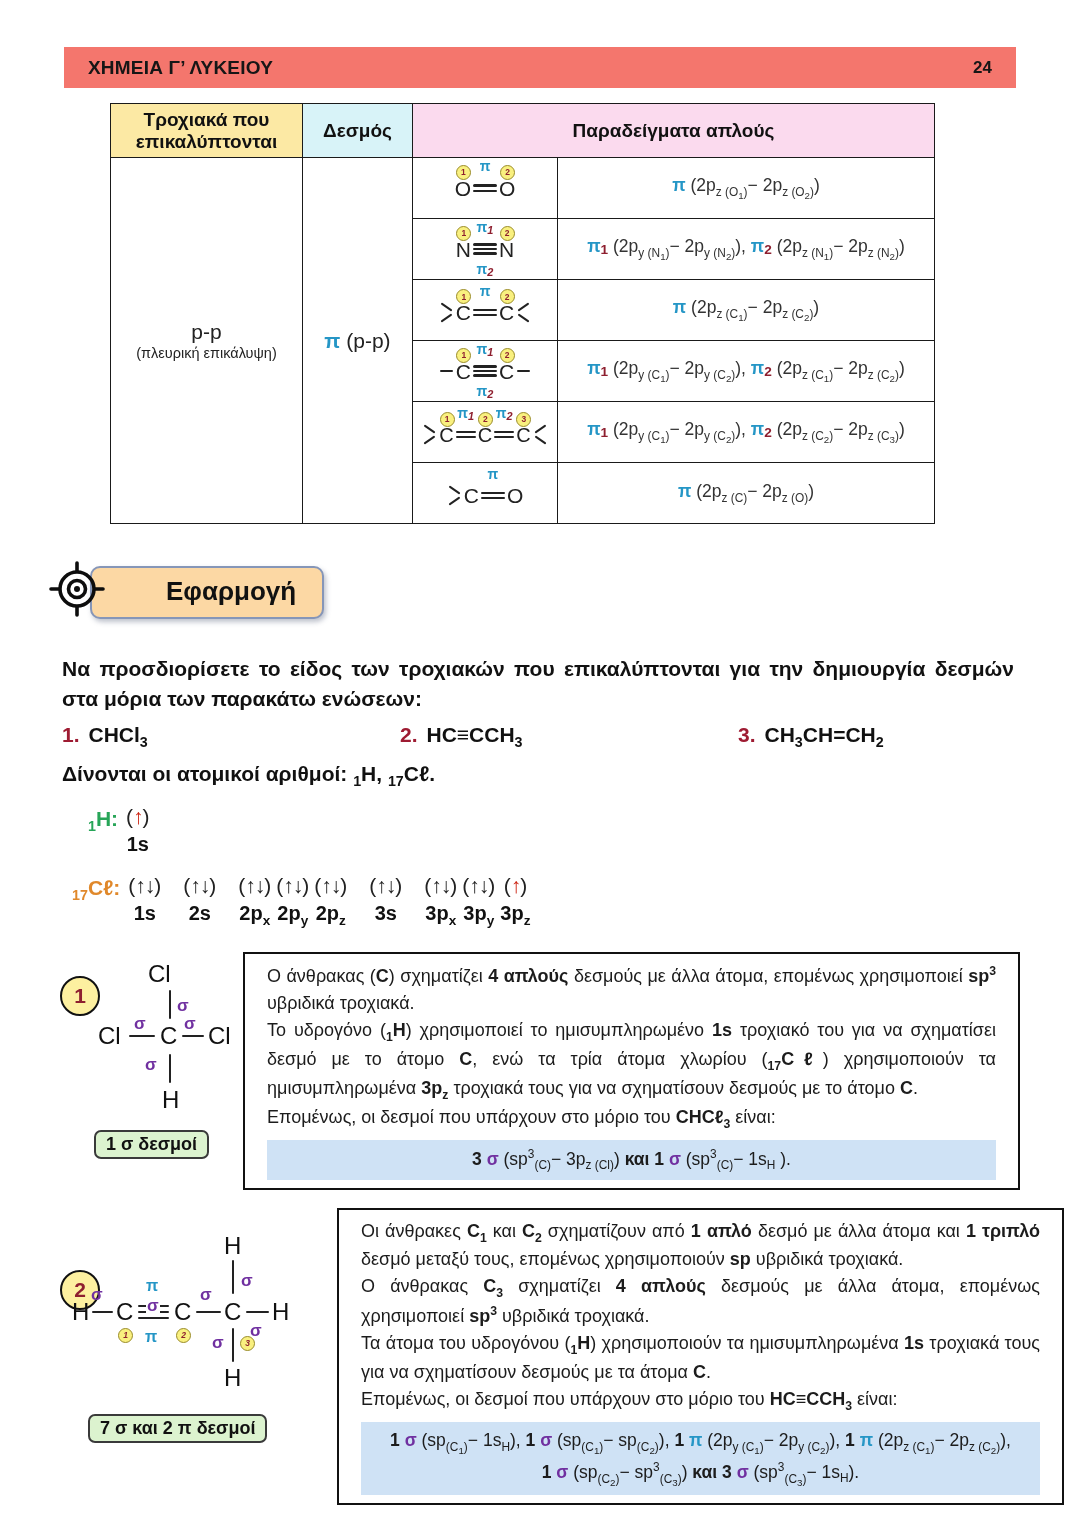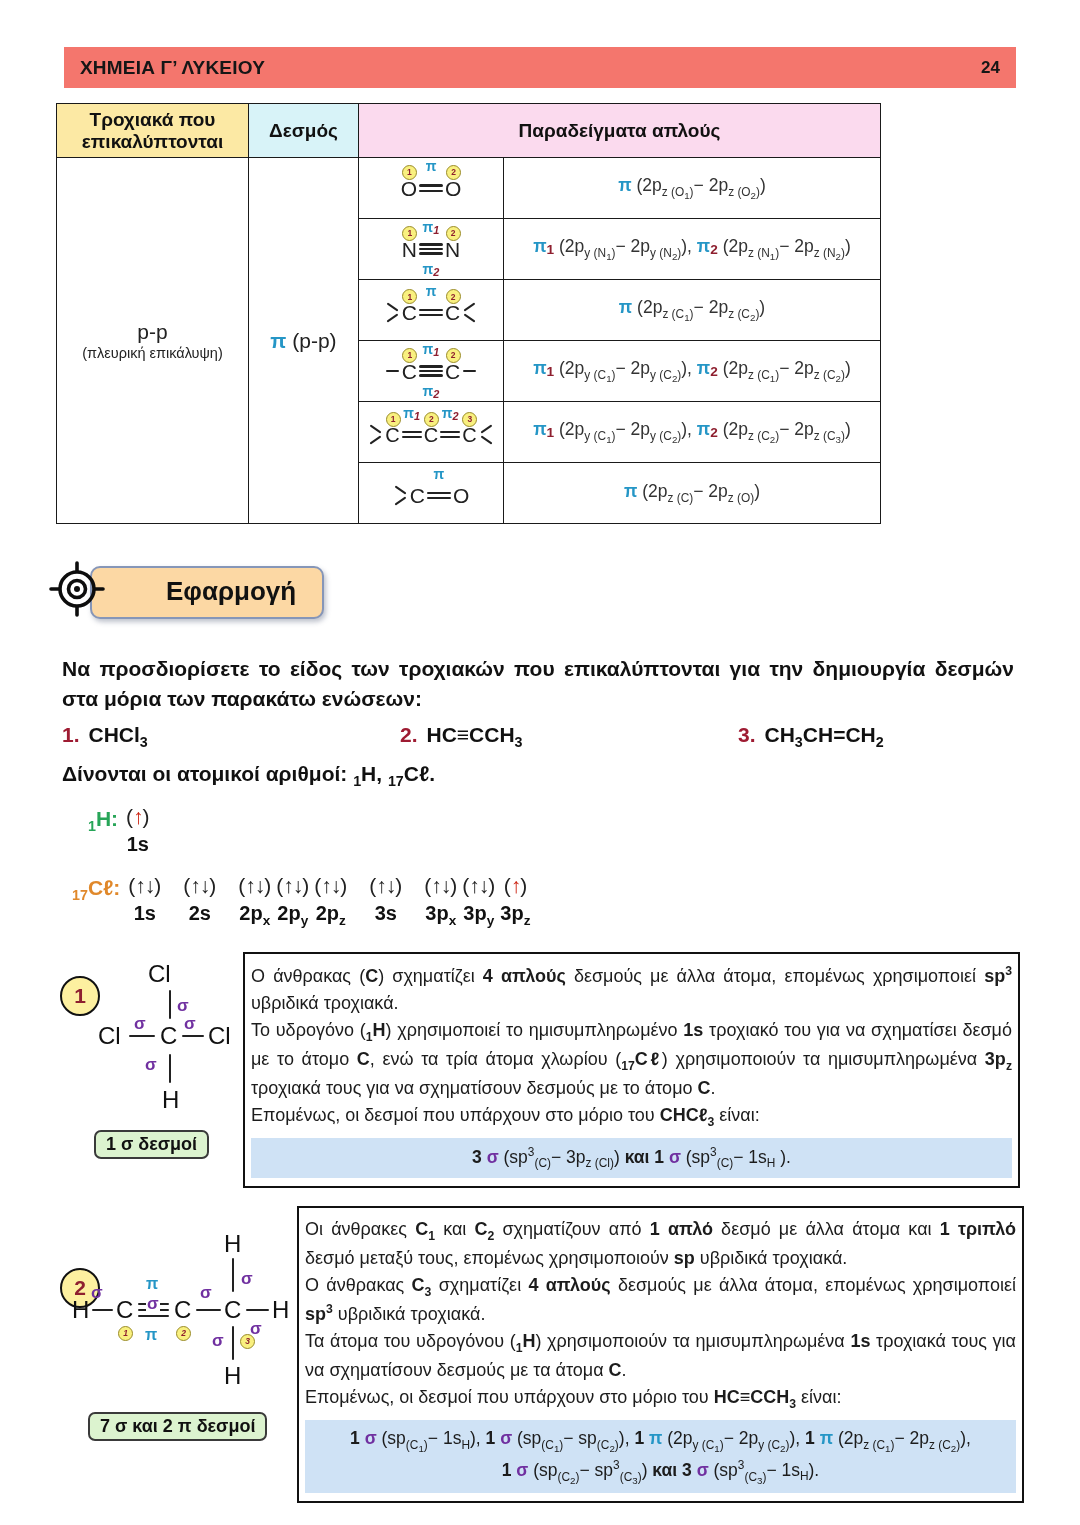--- a/index.html
+++ b/index.html
@@ -1,26 +1,26 @@
 <!DOCTYPE html>
 <html><head>
 <meta charset="utf-8">
 <style>
   html,body{margin:0;padding:0;background:#fff;}
   .page{position:relative;width:1080px;height:1525px;background:#fff;overflow:hidden;
         font-family:"Liberation Sans",sans-serif;color:#111;}
 
   
   .topbar{margin:47px 64px 15px 64px;height:41px;background:#f4766d;
-          display:flex;align-items:center;justify-content:space-between;padding:0 16px;box-sizing:border-box;}
+          display:flex;align-items:center;justify-content:space-between;padding:0 24px;box-sizing:border-box;}
   .topbar .ttl{font-size:19px;font-weight:600;color:#161616;letter-spacing:.2px;}
   .topbar .pg{font-size:17px;font-weight:600;color:#161616;}
 
   
-  table.ptable{border-collapse:collapse;margin:13px 0 0 56px;table-layout:fixed;width:824px;}
+  table.ptable{border-collapse:collapse;margin:13px 0 0 110px;table-layout:fixed;width:824px;}
   .ptable th,.ptable td{border:1.6px solid #1a1a1a;text-align:center;vertical-align:middle;padding:2px;}
   .ptable tr.hd{height:54px;}
   .ptable tr.bd{height:61px;}
   th.c1{background:#fce9a4;font-size:19px;font-weight:700;}
   th.c2{background:#d8f3f8;font-size:19px;font-weight:700;}
   th.c3{background:#fbdaee;font-size:19px;font-weight:700;}
   td.orbcell{font-size:21px;color:#222;}
   td.orbcell .sub{font-size:14.5px;display:block;margin-top:1px;color:#222;}
   td.bondcell{font-size:21px;color:#222;}
   td.fcell{font-size:17.5px;color:#333;font-weight:400;}
@@ -80,23 +80,23 @@
   
   .exrow{display:flex;align-items:flex-start;}
   .exrow1{margin:24px 0 0 58px;} .exrow2{margin:18px 0 0 58px;}
   .exleft{position:relative;}
   .exleft1{width:185px;height:220px;} .exleft2{width:239px;height:238px;}
   .exnum{position:absolute;width:36px;height:36px;border:2.5px solid #111;border-radius:50%;
          background:#fdf0a0;color:#8e1f2f;font-weight:700;font-size:21px;
          display:flex;align-items:center;justify-content:center;}
   .badge{position:absolute;background:#dcf3cf;border:2px solid #3a3a3a;border-radius:7px;
          padding:2px 10px;font-weight:700;font-size:18px;color:#111;white-space:nowrap;}
-  .exbox{border:2px solid #111;box-sizing:border-box;padding:8px 6px;font-size:18px;line-height:1.5;
+  .exbox{border:2px solid #111;box-sizing:border-box;padding:8px 22px;font-size:18px;line-height:1.5;
          text-align:justify;color:#1c1c1c;}
-  .exbox1{width:777px;} .exbox2{width:727px;}
+  .exbox1{width:777px;} .exbox2{width:727px;margin-left:40px;}
   .exbox p{margin:0;}
   .res{background:#cfe2f5;text-align:center;padding:5px 8px;margin-top:7px;font-size:17.5px;line-height:1.55;}
 
   
   .am{position:absolute;}
   .am .at{position:absolute;font-size:24px;color:#111;line-height:1;}
   .am .ln{position:absolute;background:#222;border-radius:2px;}
   .am .v{width:2.3px;} .am .h{height:2.3px;}
   .am .sig{position:absolute;color:#7030a0;font-weight:700;font-size:17px;line-height:1;}
   .am .pil{position:absolute;color:#2596c6;font-weight:700;font-size:16px;line-height:1;}

